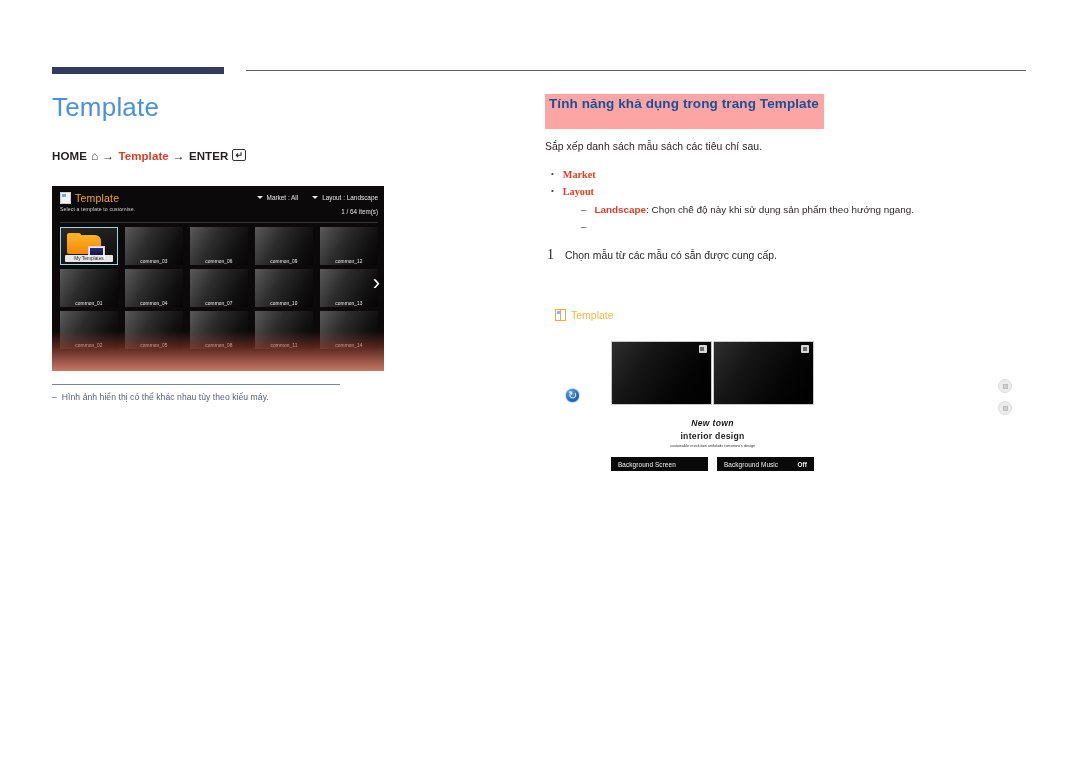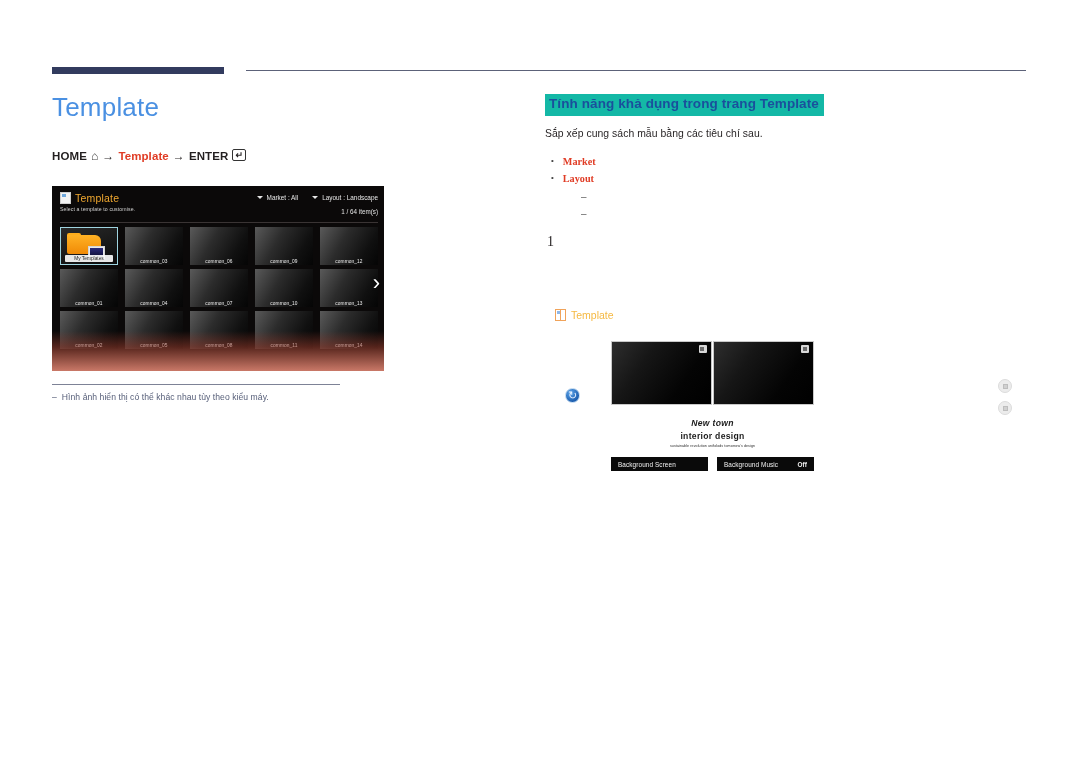--- a/index.html
+++ b/index.html
@@ -269,25 +269,25 @@
 
   
   .right-col {
     position: absolute;
     left: 545px;
     top: 94px;
     width: 485px;
   }
   .hl-head {
     display: inline-block;
-    background: #14b8a6;
+    background: #fca5a5;
     color: #1a4f9c;
     font-size: 13.5px;
     font-weight: bold;
-    padding: 2px 5px 3px 4px;
+    padding: 2px 5px 16px 4px;
     line-height: 1.25;
     letter-spacing: .1px;
   }
   .body-p {
     margin: 13px 0 0 0;
     font-size: 10.4px;
     line-height: 1.55;
     color: #231f20;
     letter-spacing: .05px;
   }
@@ -608,42 +608,44 @@
 
 <div class="left-note-rule"></div>
 <div class="left-note">
   <span>–</span>
   <span>Hình ảnh hiển thị có thể khác nhau tùy theo kiểu máy.</span>
 </div>
 
 <div class="right-col">
   <span class="hl-head">Tính năng khả dụng trong trang Template</span>
 
-  <p class="body-p tight">Sắp xếp cung sách mẫu bằng các tiêu chí sau.</p>
+  <p class="body-p tight">Sắp xếp danh sách mẫu sách các tiêu chí sau.</p>
 
   <div class="bullets">
     <div class="b1">
       <span class="dot">•</span>
       <span class="lab">Market</span>
     </div>
     <div class="b1">
       <span class="dot">•</span>
       <span class="lab">Layout</span>
     </div>
 
     <div class="b2">
       <span class="dash">–</span>
+      <span><span class="lab">Landscape</span><span>: Chọn chế độ này khi sử dụng sản phẩm theo hướng ngang.</span></span>
     </div>
     <div class="b2">
       <span class="dash">–</span>
     </div>
   </div>
 
   <div class="step">
     <span class="num">1</span>
+    <span class="txt">Chọn mẫu từ các mẫu có sẵn được cung cấp.</span>
   </div>
 </div>
 
 <div class="tpl-shot">
   <div class="tpl-head">
     <span class="tpl-ico"></span>
     <span class="tpl-title">Template</span>
   </div>
 
   <div class="circ-refresh"></div>

